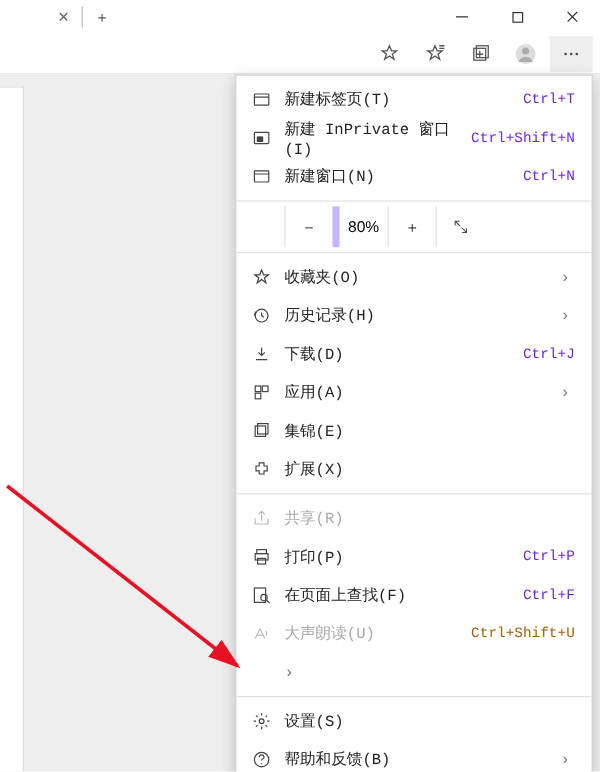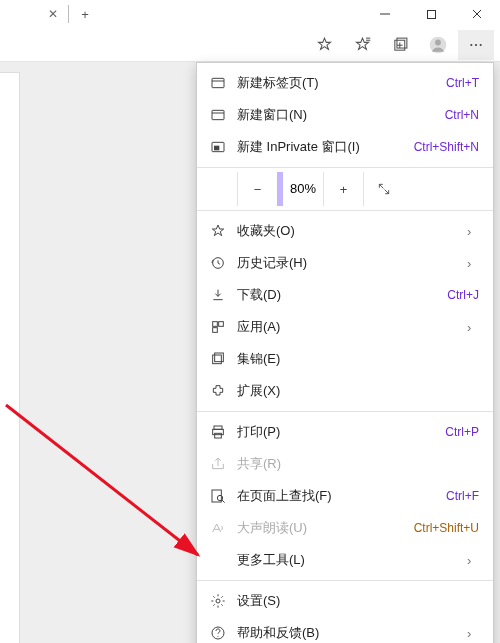--- a/index.html
+++ b/index.html
@@ -83,20 +83,21 @@
     box-shadow: 0 4px 12px rgba(0,0,0,0.2);
     padding: 4px 0;
   }
   .menu-item {
     display: flex;
     align-items: center;
     height: 32px;
     padding: 0 14px 0 12px;
     color: #222;
     gap: 10px;
+    font-family: Liberation Mono, monospace;
   }
   .menu-item.disabled { color: #aaa; }
   .menu-item .mi-icon {
     width: 18px; height: 18px;
     display: flex; align-items: center; justify-content: center;
     flex-shrink: 0;
     color: inherit;
   }
   .menu-item .mi-label { flex: 1; }
   .menu-item .mi-short { color: #6d28d9; font-size: 12px; }
@@ -212,36 +213,36 @@
         </svg>
       </span>
     <span class="mi-label">新建标签页(T)</span>
     <span class="mi-short">Ctrl+T</span>
   </div>
 
   <div class="menu-item">
     <span class="mi-icon">
         <svg width="16" height="16" viewBox="0 0 24 24">
           <rect x="3" y="5" width="18" height="14" rx="1" fill="none" stroke="#444" stroke-width="1.5"></rect>
+          <rect x="6" y="10" width="8" height="7" fill="#444"></rect>
+        </svg>
+      </span>
+    <span class="mi-label">新建 InPrivate 窗口(I)</span>
+    <span class="mi-short">Ctrl+Shift+N</span>
+  </div>
+
+  <div class="menu-item">
+    <span class="mi-icon">
+        <svg width="16" height="16" viewBox="0 0 24 24">
+          <rect x="3" y="5" width="18" height="14" rx="1" fill="none" stroke="#444" stroke-width="1.5"></rect>
           <line x1="3" y1="9" x2="21" y2="9" stroke="#444" stroke-width="1.5"></line>
         </svg>
       </span>
     <span class="mi-label">新建窗口(N)</span>
     <span class="mi-short">Ctrl+N</span>
-  </div>
-
-  <div class="menu-item">
-    <span class="mi-icon">
-        <svg width="16" height="16" viewBox="0 0 24 24">
-          <rect x="3" y="5" width="18" height="14" rx="1" fill="none" stroke="#444" stroke-width="1.5"></rect>
-          <rect x="6" y="10" width="8" height="7" fill="#444"></rect>
-        </svg>
-      </span>
-    <span class="mi-label">新建 InPrivate 窗口(I)</span>
-    <span class="mi-short">Ctrl+Shift+N</span>
   </div>
 
   <div class="menu-sep"></div>
 
   <div class="zoom-row">
     <span class="zbtn">−</span>
     <span class="zval">80%</span>
     <span class="zbtn">+</span>
     <span class="zbtn">
         <svg width="14" height="14" viewBox="0 0 24 24">
@@ -312,41 +313,41 @@
     <span class="mi-icon">
         <svg width="16" height="16" viewBox="0 0 24 24">
           <path d="M9 4h6v4h4v6h-4v4H9v-4H5V8h4z" fill="none" stroke="#444" stroke-width="1.5"></path>
         </svg>
       </span>
     <span class="mi-label">扩展(X)</span>
   </div>
 
   <div class="menu-sep"></div>
 
+  <div class="menu-item disabled">
+    <span class="mi-icon">
+        <svg width="16" height="16" viewBox="0 0 24 24">
+          <path d="M4 12v7h16v-7M12 3v12m0-12l-4 4m4-4l4 4" fill="none" stroke="#bbb" stroke-width="1.5"></path>
+        </svg>
+      </span>
+    <span class="mi-label">共享(R)</span>
+  </div>
+
   <div class="menu-item">
     <span class="mi-icon">
         <svg width="16" height="16" viewBox="0 0 24 24">
           <rect x="6" y="3" width="12" height="5" fill="none" stroke="#444" stroke-width="1.5"></rect>
           <rect x="4" y="8" width="16" height="8" fill="none" stroke="#444" stroke-width="1.5"></rect>
           <rect x="7" y="14" width="10" height="7" fill="none" stroke="#444" stroke-width="1.5"></rect>
         </svg>
       </span>
     <span class="mi-label">打印(P)</span>
     <span class="mi-short">Ctrl+P</span>
   </div>
 
-  <div class="menu-item disabled">
-    <span class="mi-icon">
-        <svg width="16" height="16" viewBox="0 0 24 24">
-          <path d="M4 12v7h16v-7M12 3v12m0-12l-4 4m4-4l4 4" fill="none" stroke="#bbb" stroke-width="1.5"></path>
-        </svg>
-      </span>
-    <span class="mi-label">共享(R)</span>
-  </div>
-
   <div class="menu-item">
     <span class="mi-icon">
         <svg width="16" height="16" viewBox="0 0 24 24">
           <rect x="3" y="3" width="14" height="18" fill="none" stroke="#444" stroke-width="1.5"></rect>
           <circle cx="15" cy="15" r="4" fill="none" stroke="#444" stroke-width="1.5"></circle>
           <line x1="18" y1="18" x2="22" y2="22" stroke="#444" stroke-width="1.5"></line>
         </svg>
       </span>
     <span class="mi-label">在页面上查找(F)</span>
     <span class="mi-short">Ctrl+F</span>
@@ -358,21 +359,20 @@
           <path d="M4 18L10 6l6 12M6 14h8" fill="none" stroke="#bbb" stroke-width="1.5"></path>
           <path d="M17 9c2 1 2 5 0 6" fill="none" stroke="#bbb" stroke-width="1.5"></path>
         </svg>
       </span>
     <span class="mi-label">大声朗读(U)</span>
     <span class="mi-short">Ctrl+Shift+U</span>
   </div>
 
   <div class="menu-item">
     <span class="mi-icon"></span>
-    <span class="mi-label">更多工具(L)</span>
     <span class="mi-chev">›</span>
   </div>
 
   <div class="menu-sep"></div>
 
   <div class="menu-item">
     <span class="mi-icon">
         <svg width="16" height="16" viewBox="0 0 24 24">
           <circle cx="12" cy="12" r="3" fill="none" stroke="#444" stroke-width="1.5"></circle>
           <path d="M12 2v3M12 19v3M2 12h3M19 12h3M5 5l2 2M17 17l2 2M19 5l-2 2M7 17l-2 2" stroke="#444" stroke-width="1.5"></path>

